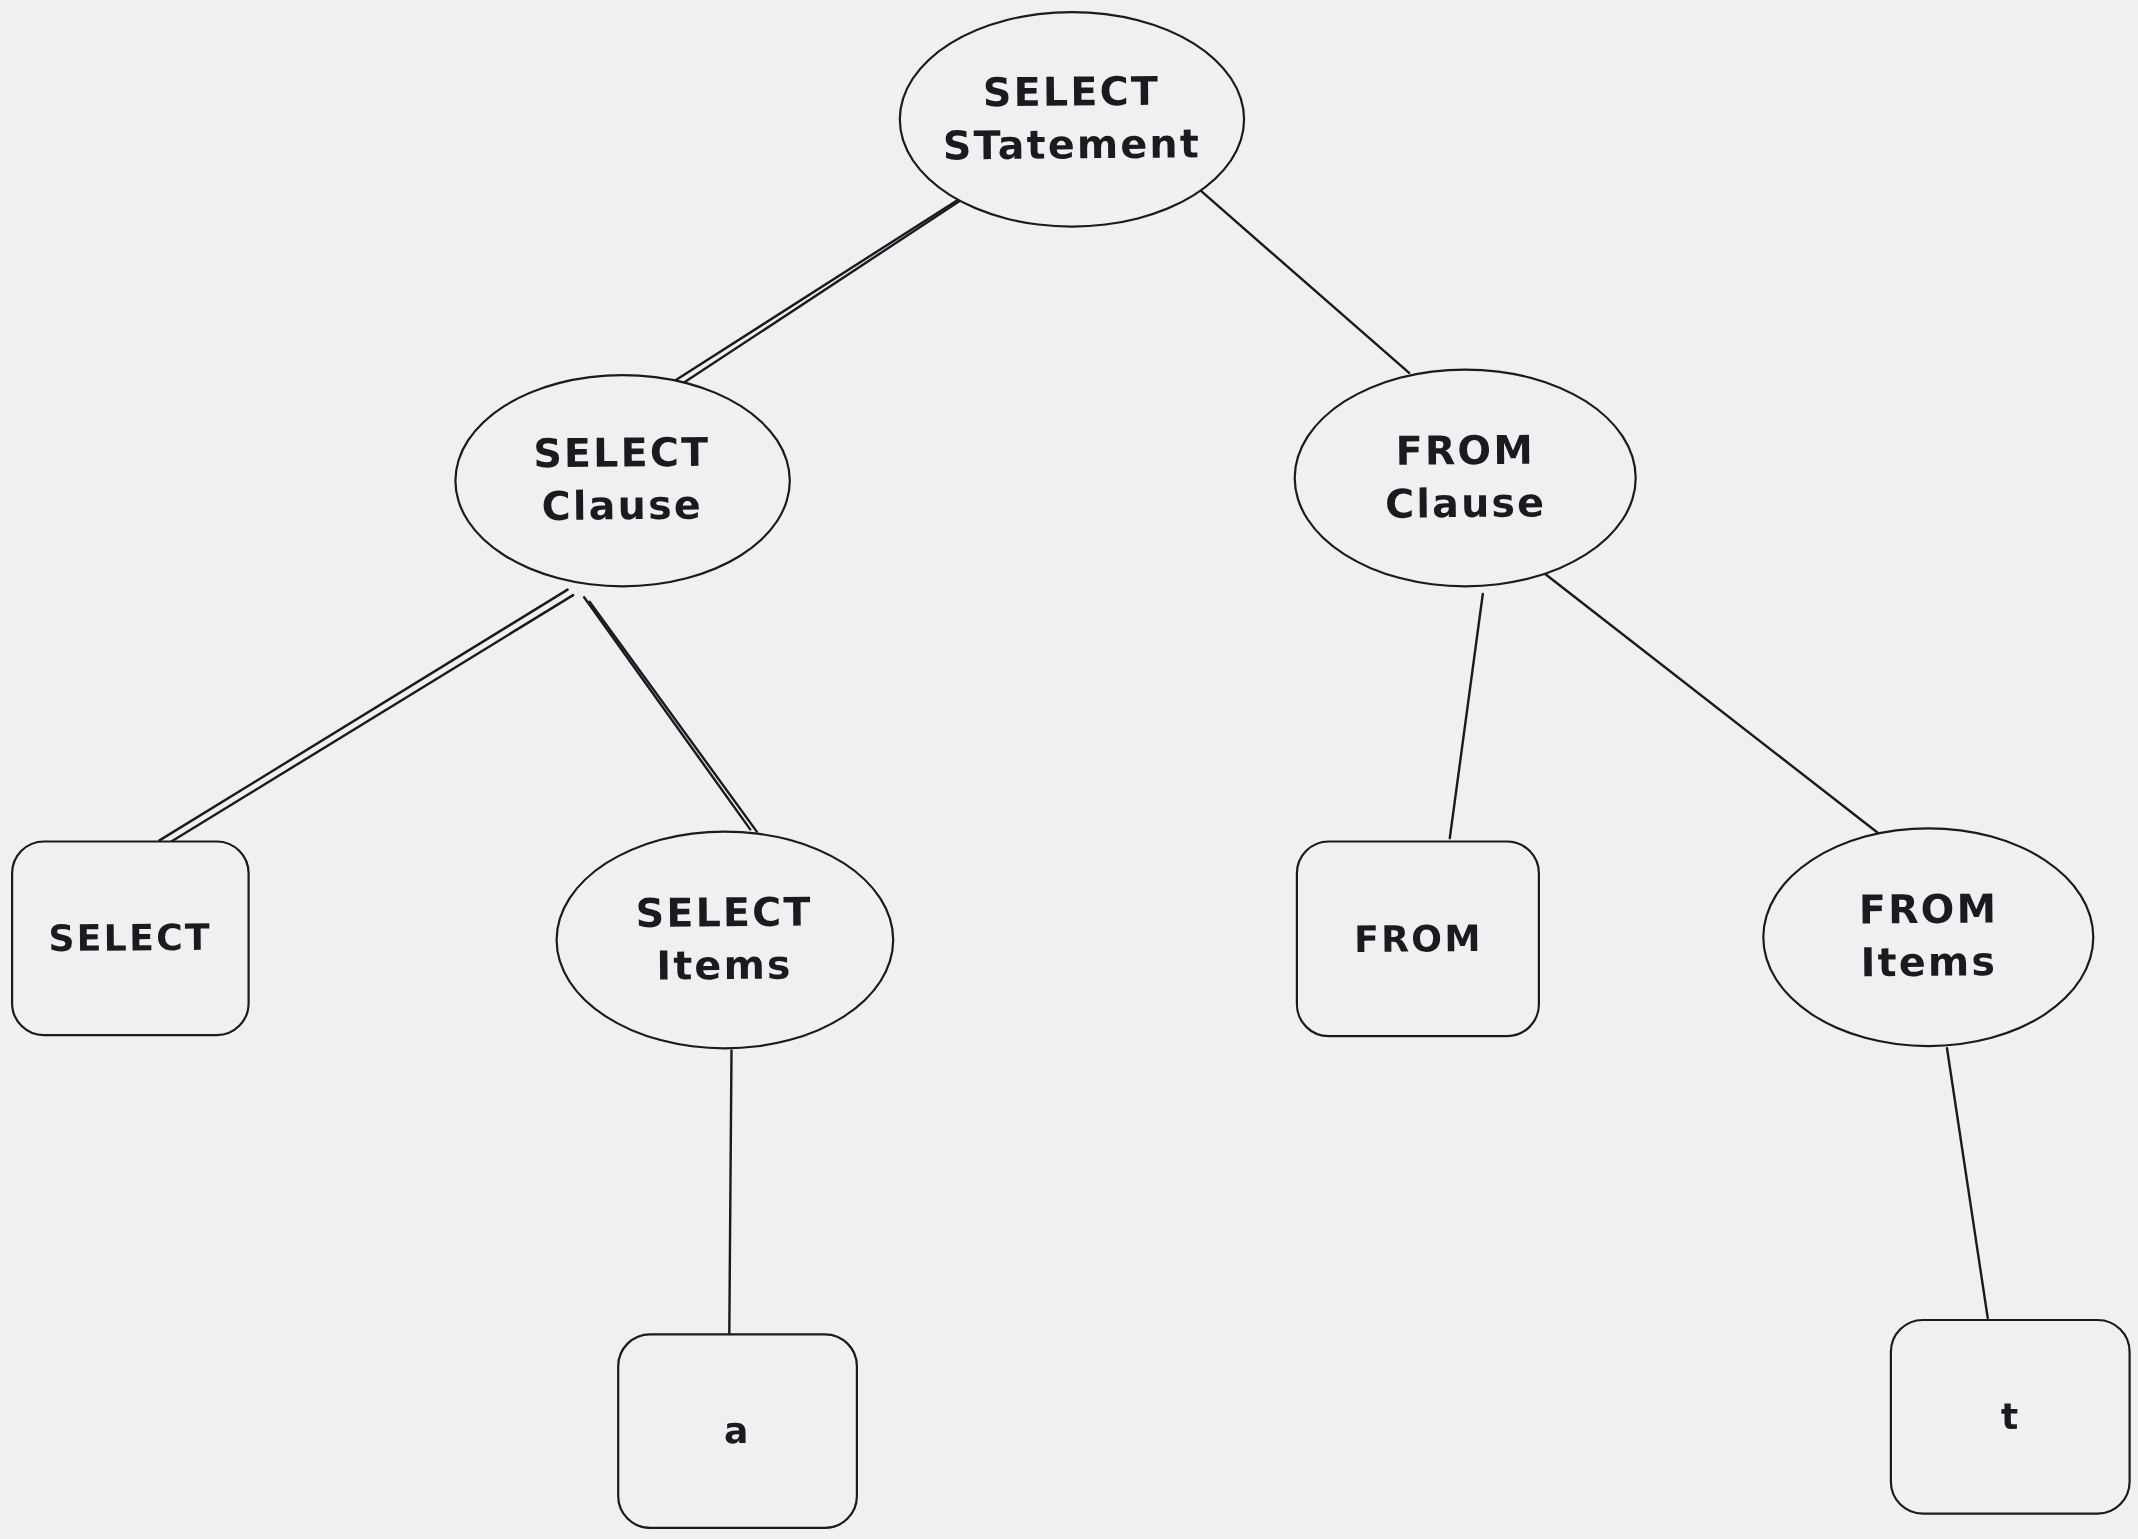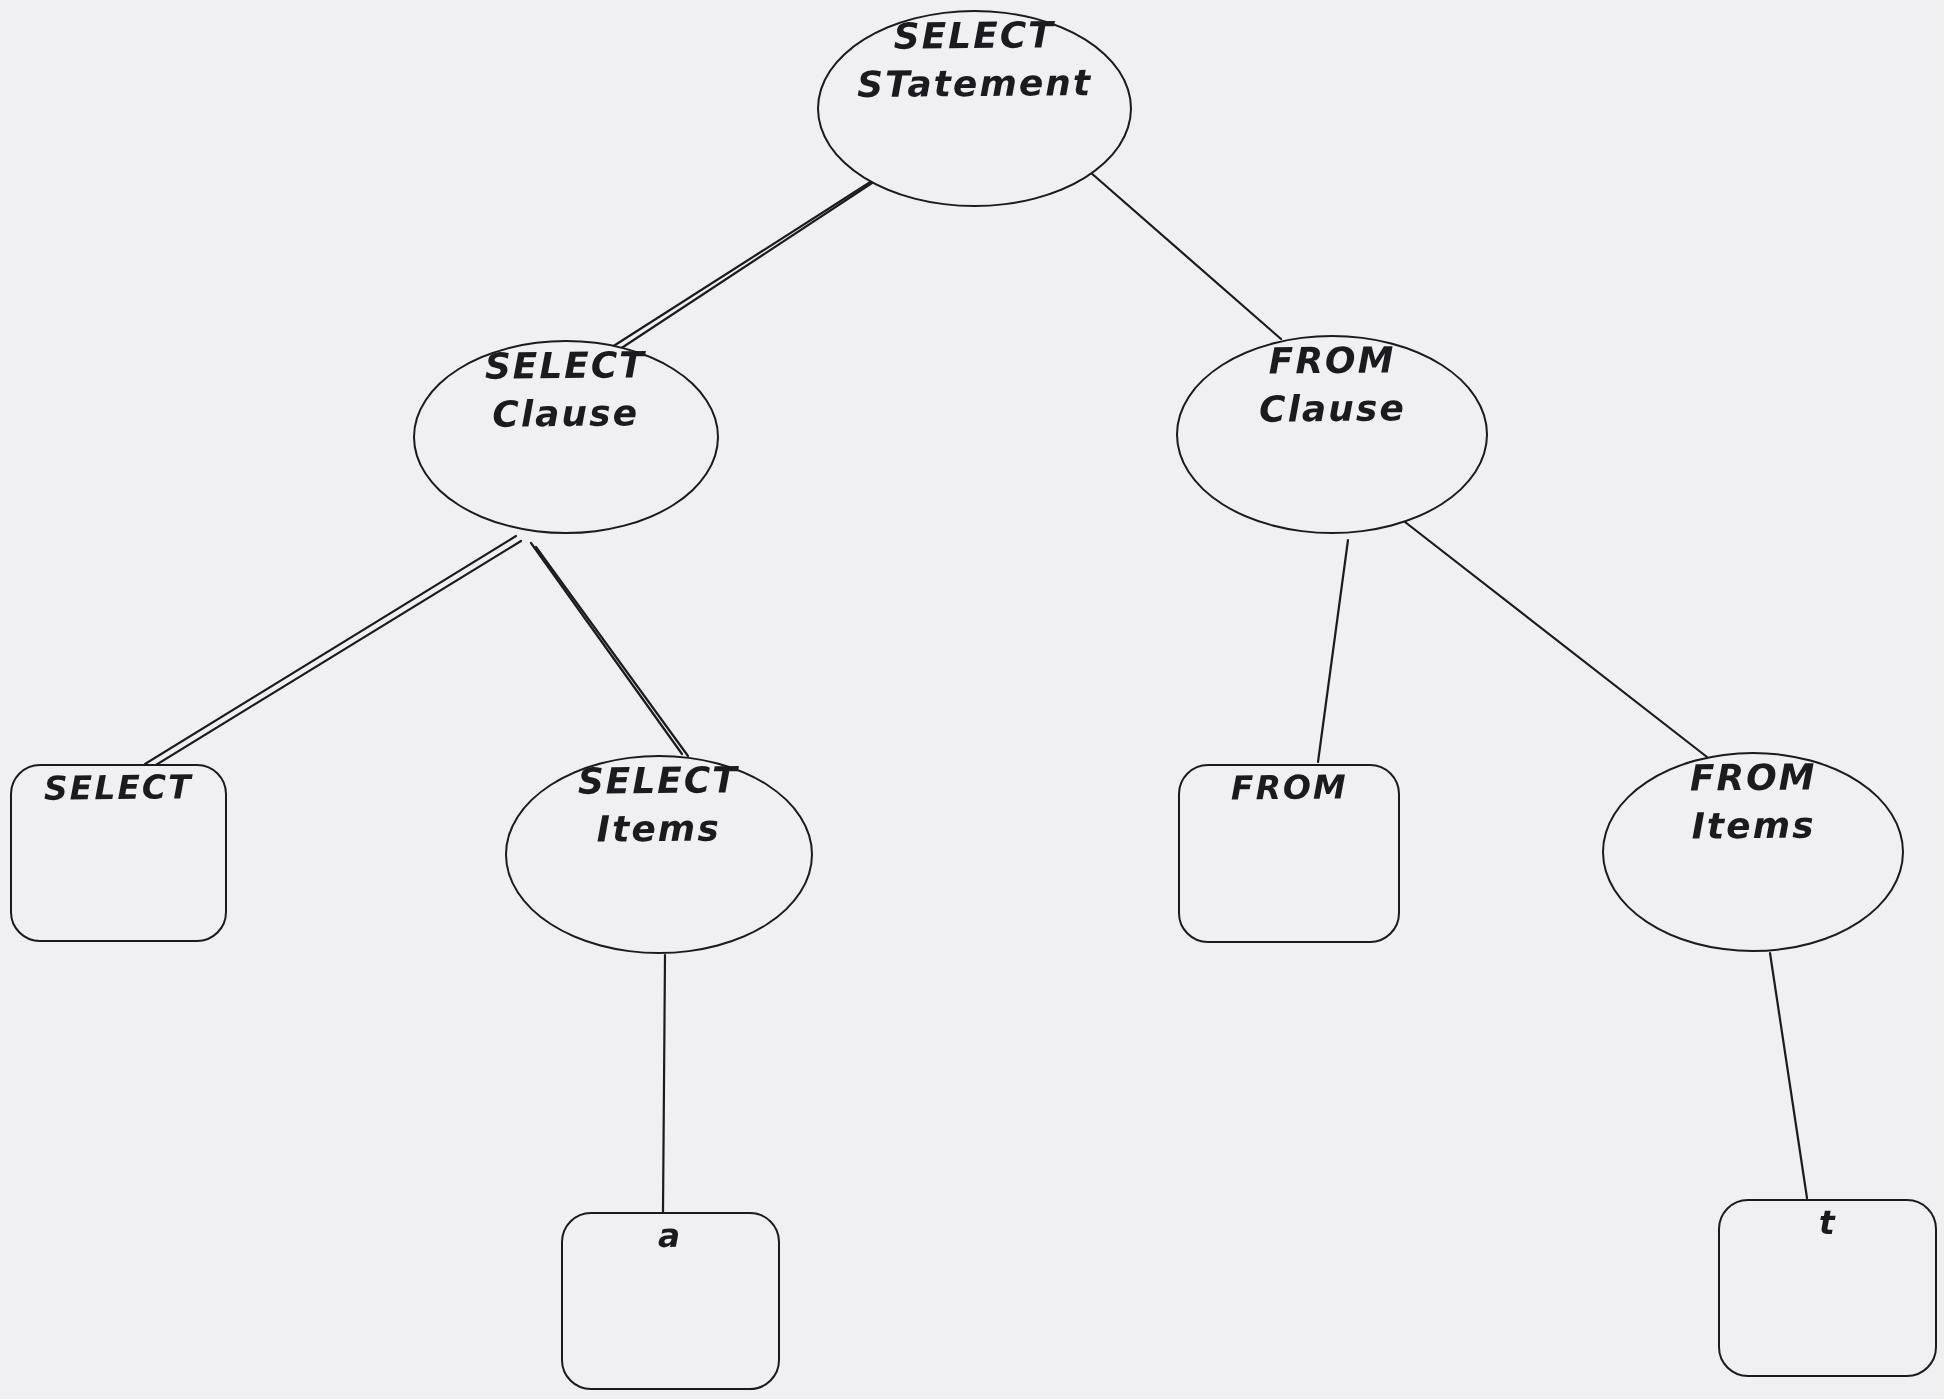--- a/index.html
+++ b/index.html
@@ -29,27 +29,26 @@
     stroke-width: 2.2;
     stroke-linecap: round;
     fill: none;
   }
   .node {
     position: absolute;
     box-sizing: border-box;
     border: 2.5px solid #1b1b1f;
     background: #f0f0f2;
     display: flex;
-    align-items: flex-start;
+    align-items: center;
     justify-content: center;
     text-align: center;
     color: #1b1b1f;
     font-weight: bold;
     letter-spacing: 2px;
-    font-style: italic;
   }
   .node.ellipse {
     border-radius: 50%;
   }
   .node.rect {
     border-radius: 30px;
   }
   .label {
     display: flex;
     flex-direction: column;

